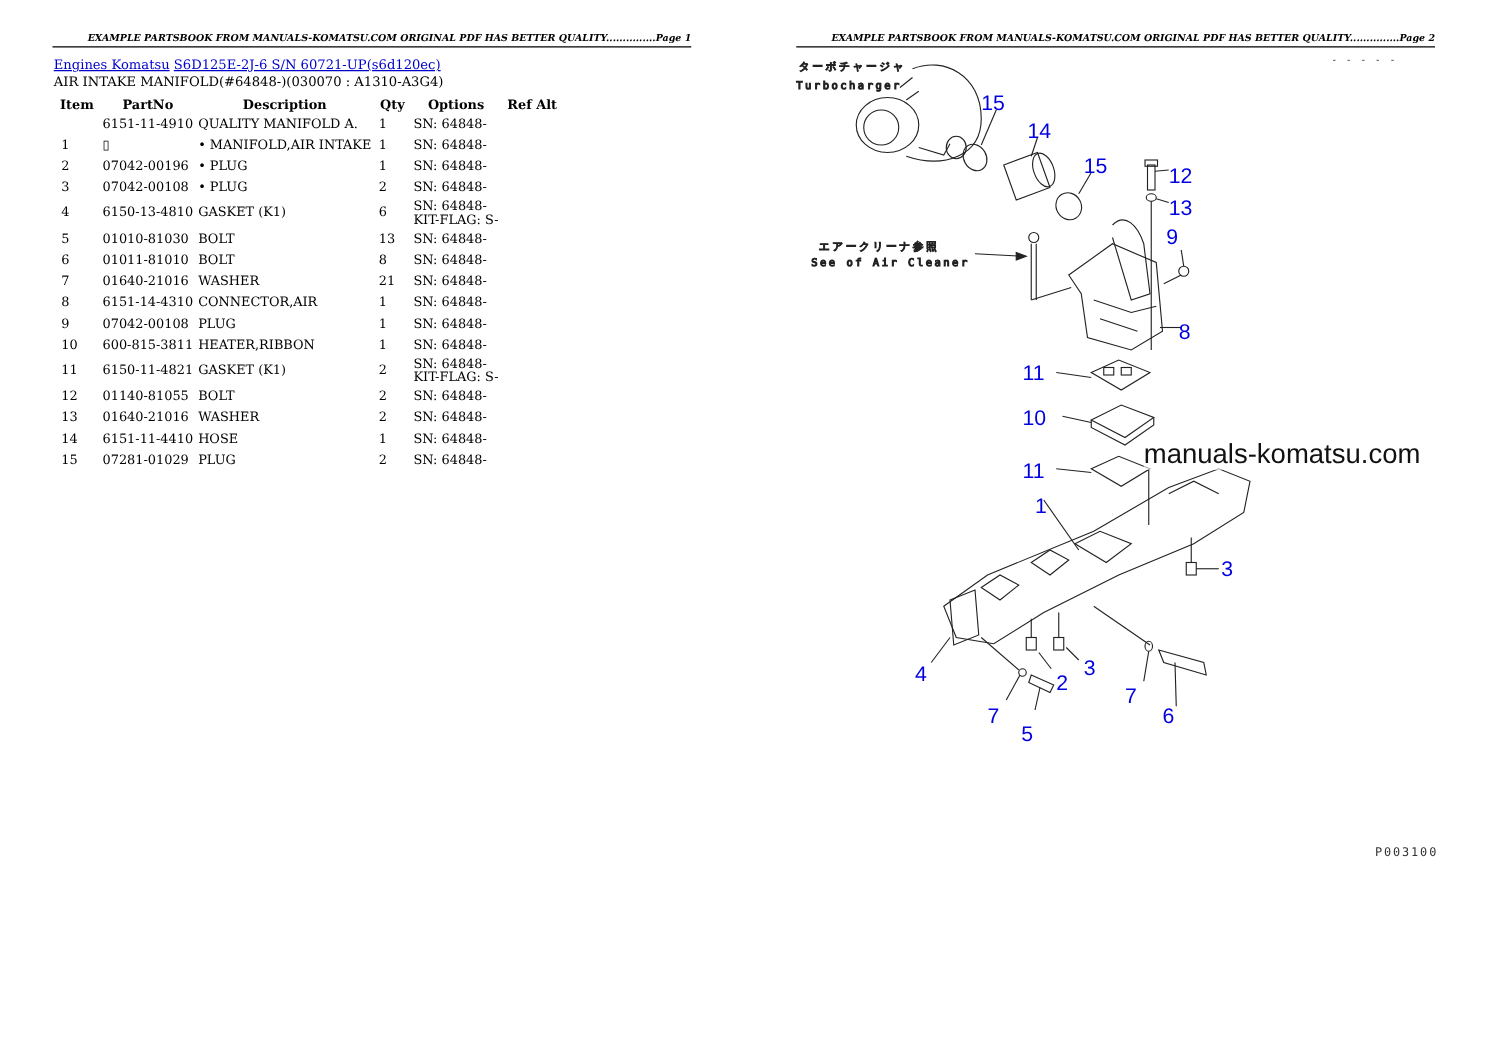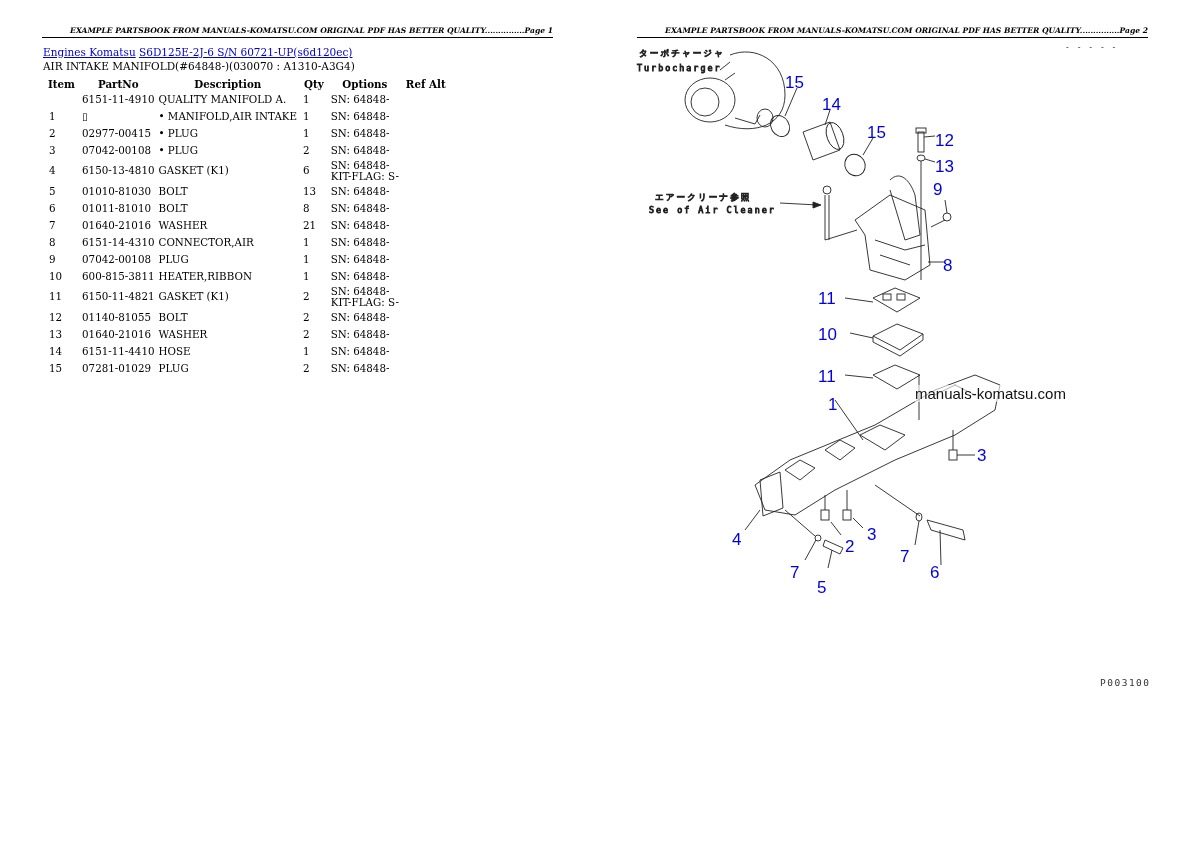--- a/index.html
+++ b/index.html
@@ -18,21 +18,21 @@
   table.parts td { padding:0 2px; white-space:nowrap; vertical-align:middle; height:17px; line-height:11.5px; }
   table.parts td.item { width:26px; padding-left:6px; }
   table.parts td.partno { width:70px;margin-left:16px; }
   table.parts td.desc { width:132px; }
   table.parts td.qty { width:20px; text-align:left; padding-left:4px; }
   table.parts td.opt { width:68px; }
   table.parts tr.two td { height:24px; }
   .diagram { position:absolute; left:40px; top:40px; width:520px; height:660px; }
   .diagram svg { width:100%; height:100%; }
   .callout { fill:#0000e0; font-family:"Liberation Sans", sans-serif; font-size:17px; }
-  .watermark { position:absolute; left:280px; top:310px; font-family:"Liberation Sans", sans-serif; font-size:15px; color:#111; white-space:nowrap; background:rgba(255,255,255,0.6);margin-top:35px; }
+  .watermark { position:absolute; left:280px; top:310px; font-family:"Liberation Sans", sans-serif; font-size:22px; color:#111; white-space:nowrap; background:rgba(255,255,255,0.6); }
   .drawing-code { position:absolute; left:465px; top:637px; font-family:"DejaVu Sans Mono", monospace; font-size:9.5px; letter-spacing:1.5px; color:#333; }
   .top-dashes { position:absolute; left:470px; top:43px; font-family:"DejaVu Sans Mono", monospace; font-size:8px; color:#333; letter-spacing:1px; }
   .lbl-jp { font-family:"DejaVu Sans", sans-serif; font-size:8.6px; fill:#222; letter-spacing:2px; }
   .lbl-en { font-family:"DejaVu Sans Mono", monospace; font-size:8.4px; fill:#222; letter-spacing:2px; }
 </style>
 </head>
 <body>
 
 <div class="page page-left">
   <div class="page-header">EXAMPLE PARTSBOOK FROM MANUALS-KOMATSU.COM ORIGINAL PDF HAS BETTER QUALITY...............Page 1</div>
@@ -66,21 +66,21 @@
       <tr>
         <td class="item">1</td>
         <td class="partno">▯</td>
         <td class="desc">• MANIFOLD,AIR INTAKE</td>
         <td class="qty">1</td>
         <td class="opt"><span>SN: 64848-</span></td>
         <td></td>
       </tr>
       <tr>
         <td class="item">2</td>
-        <td class="partno">02977-00415</td>
+        <td class="partno">07042-00196</td>
         <td class="desc">• PLUG</td>
         <td class="qty">1</td>
         <td class="opt"><span>SN: 64848-</span></td>
         <td></td>
       </tr>
       <tr>
         <td class="item">3</td>
         <td class="partno">07042-00108</td>
         <td class="desc">• PLUG</td>
         <td class="qty">2</td>

